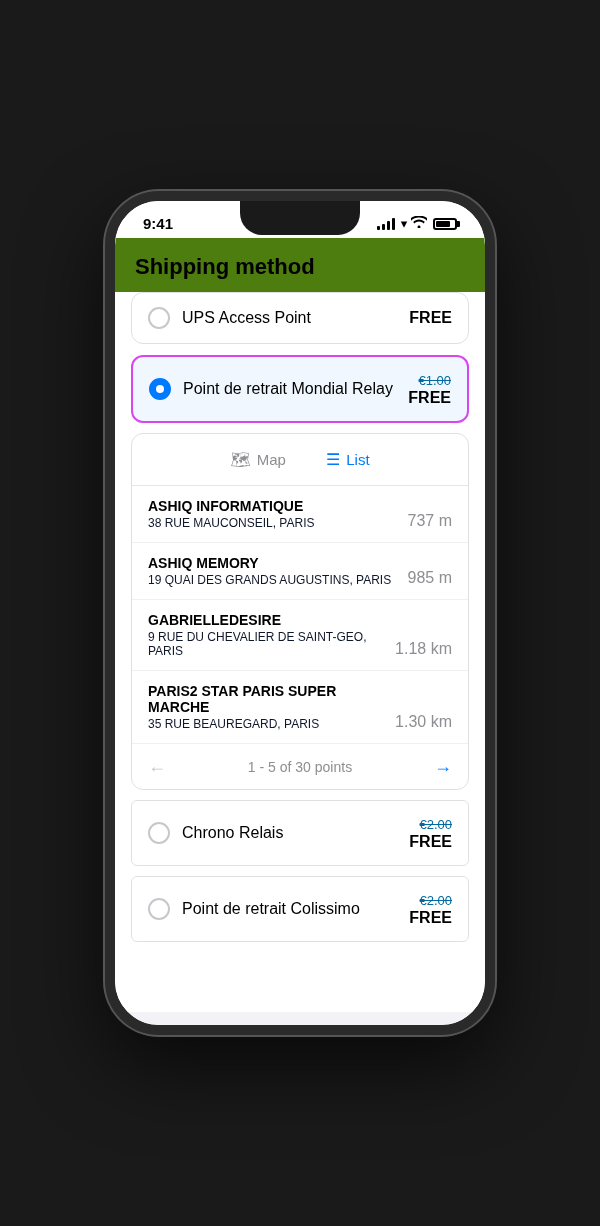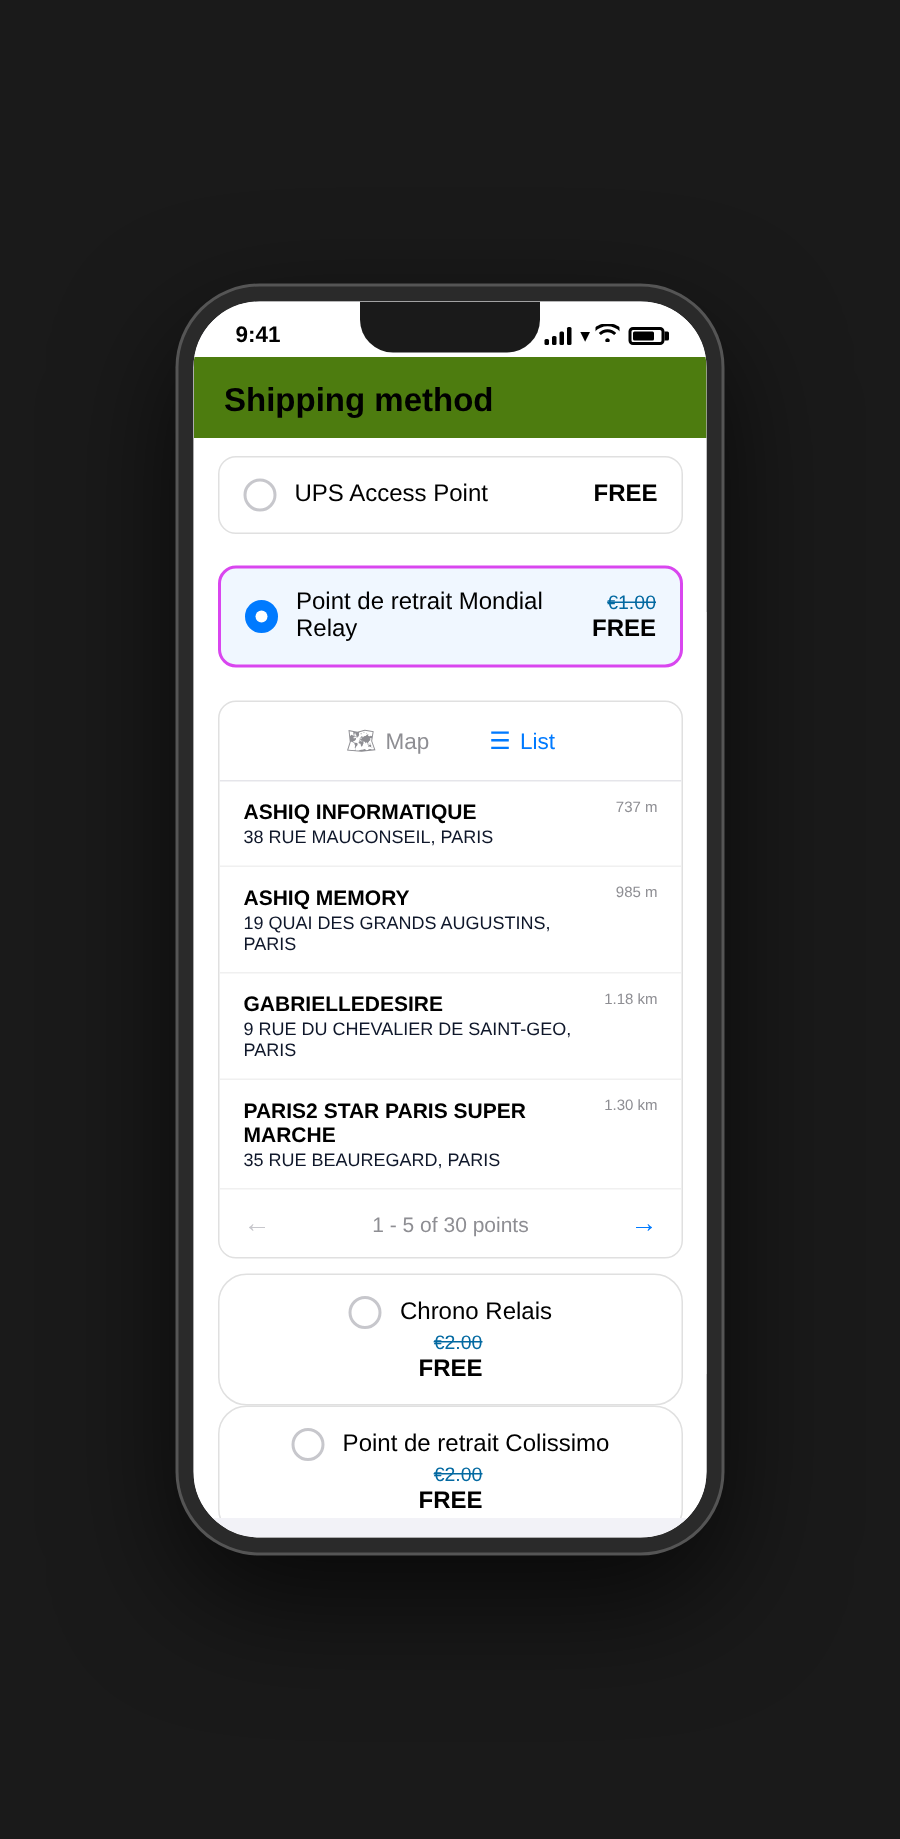--- a/index.html
+++ b/index.html
@@ -8,21 +8,21 @@
     body {
       background: #1a1a1a;
       display: flex;
       justify-content: center;
       align-items: center;
       min-height: 100vh;
       font-family: -apple-system, BlinkMacSystemFont, 'SF Pro Display', 'Helvetica Neue', sans-serif;
     }
 
     .phone {
-      width: 362px;
+      width: 390px;
       height: 844px;
       background: #fff;
       border-radius: 54px;
       border: 10px solid #2a2a2a;
       box-shadow: 0 0 0 2px #555, 0 30px 80px rgba(0,0,0,0.7);
       overflow: hidden;
       position: relative;
     }
 
     .phone-inner {
@@ -132,24 +132,24 @@
     .page-title {
       font-size: 22px;
       font-weight: 700;
       color: #000;
       padding: 16px 20px 12px;
       background: #4d7c0f;
     }
 
     
     .shipping-options {
-      padding: 12px 16px;
+      padding: 0 16px;
       display: flex;
       flex-direction: column;
-      gap: 11px;
+      gap: 1px;
     }
 
     .shipping-option {
       background: #fff;
       border: 1px solid #e0e0e0;
       border-radius: 12px;
       padding: 14px 16px;
       margin-bottom: 10px;
       display: flex;
       align-items: center;
@@ -258,21 +258,21 @@
 
     .location-list {
       padding: 0;
     }
 
     .location-item {
       padding: 12px 16px;
       border-bottom: 1px solid #f0f0f0;
       display: flex;
       justify-content: space-between;
-      align-items: flex-start;
+      align-items: flex-end;
     }
 
     .location-item:last-child {
       border-bottom: none;
     }
 
     .location-info {
       flex: 1;
     }
 
@@ -282,21 +282,21 @@
       color: #000;
       margin-bottom: 2px;
     }
 
     .location-address {
       font-size: 12px;
       color: #0f172a;
     }
 
     .location-distance {
-      font-size: 10px;
+      font-size: 16px;
       color: #8e8e93;
       white-space: nowrap;
       margin-left: 12px;
     }
 
     .pagination {
       display: flex;
       align-items: center;
       justify-content: space-between;
       padding: 12px 16px;
@@ -322,26 +322,26 @@
     }
 
     
     .bottom-options {
       padding: 0 16px;
     }
 
     .bottom-option {
       background: #fff;
       border: 1px solid #e0e0e0;
-      border-radius: 19px;
+      border-radius: 6px;
       padding: 14px 16px;
+      margin-bottom: 10px;
       display: flex;
       align-items: center;
       justify-content: space-between;
-      flex-direction: column;
     }
   </style>
 </head>
 <body>
 
 <div class="phone">
   <div class="phone-inner">
     <div class="notch"></div>
 
     <div class="status-bar">

